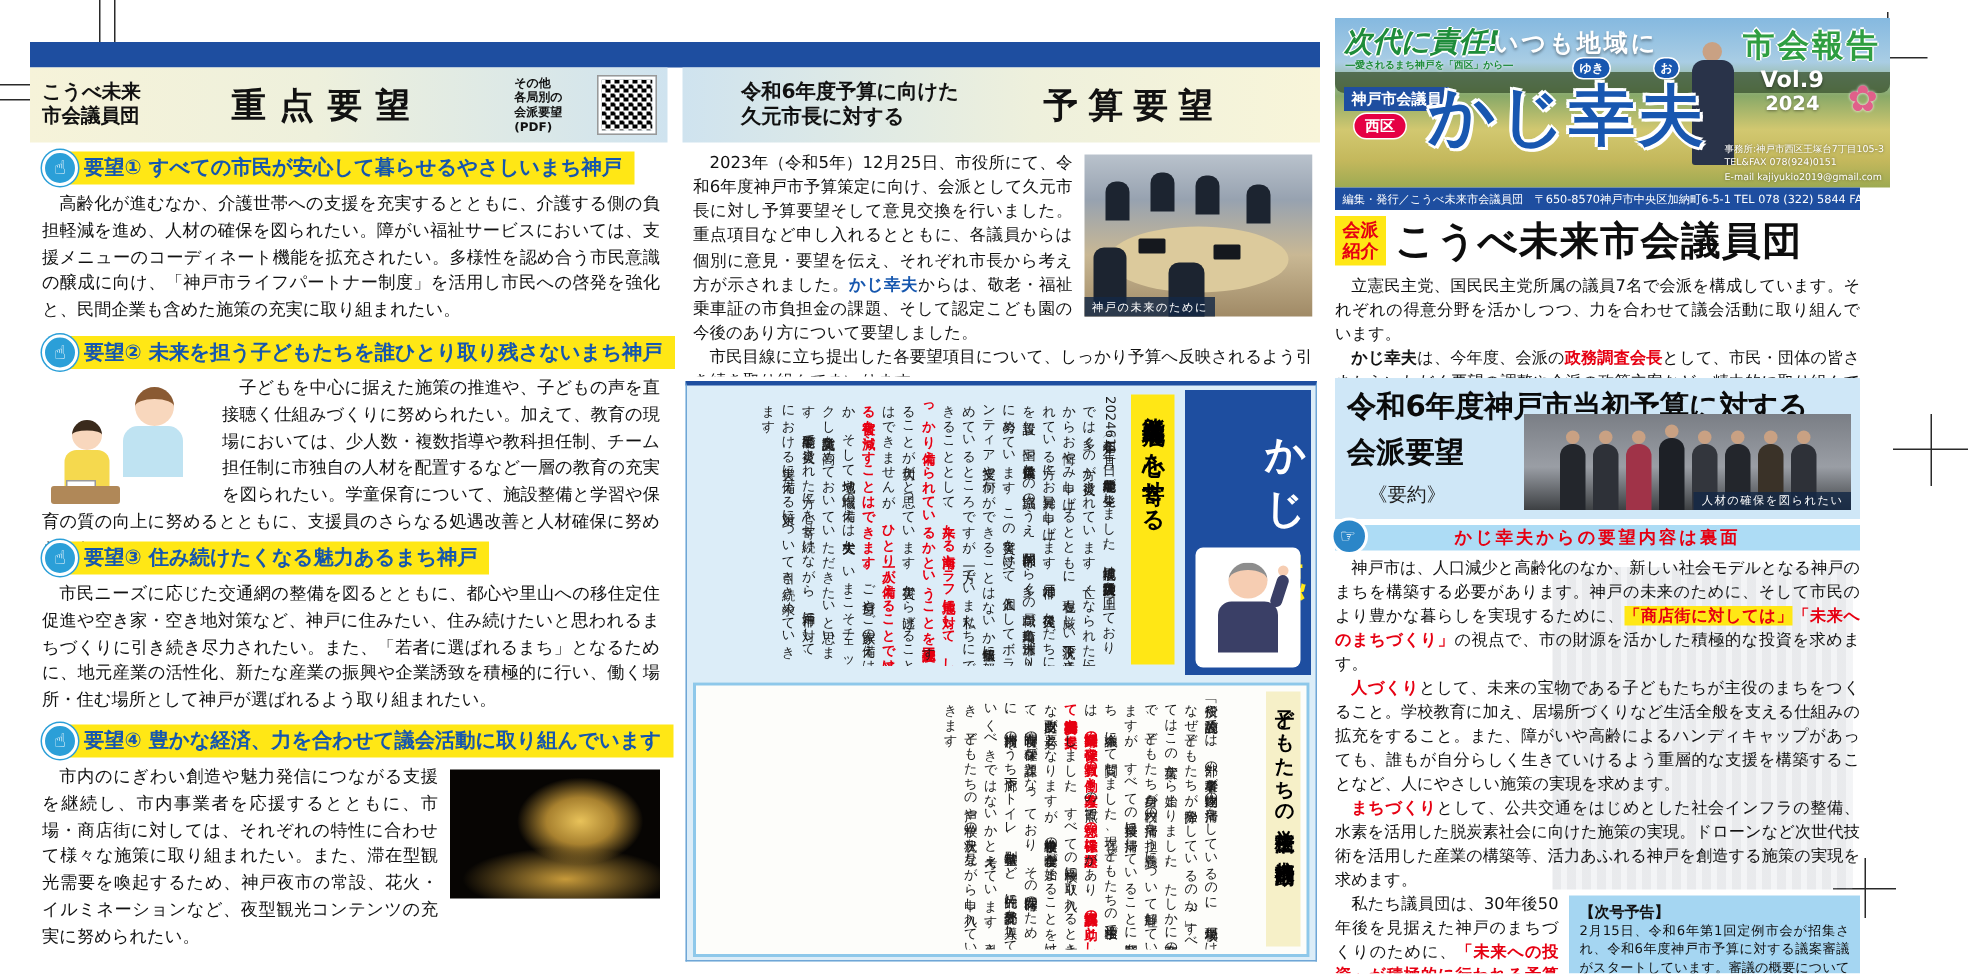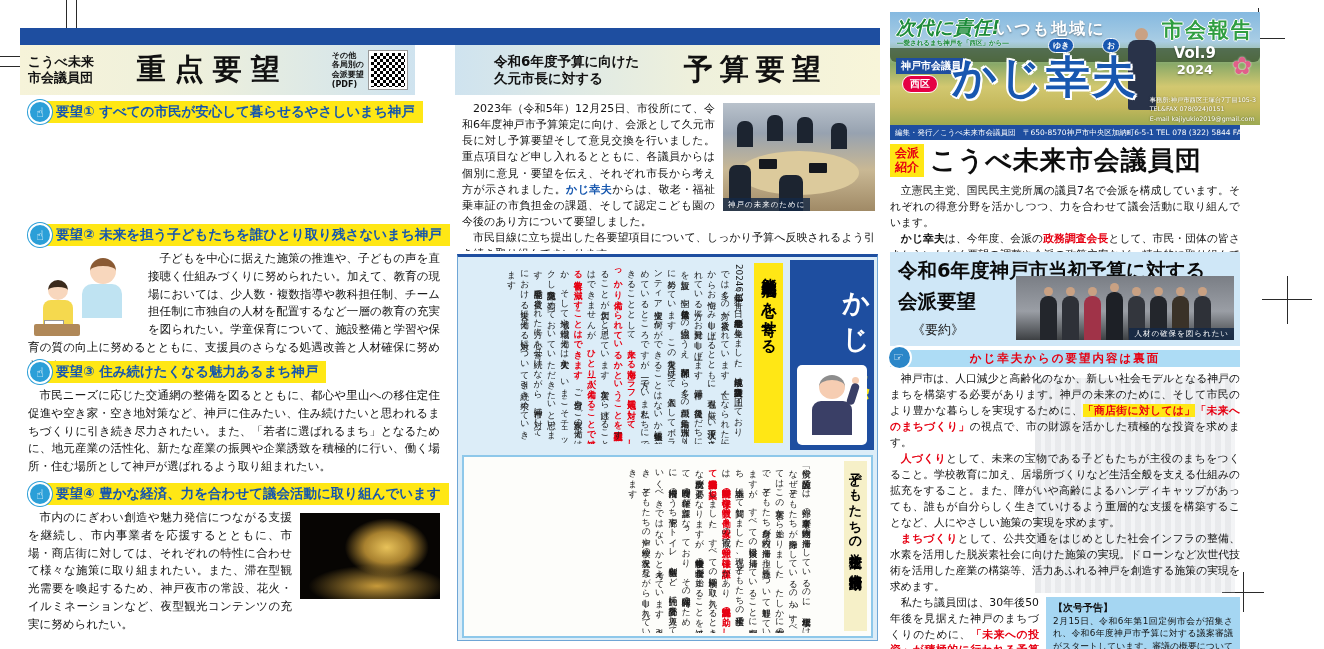--- a/index.html
+++ b/index.html
@@ -7,24 +7,24 @@
   body { font-family:"DejaVu Sans","Liberation Sans",sans-serif; }
   #page { position:relative; width:1324px; height:649px; background:#fff; overflow:hidden; }
   .pre { white-space:pre-line; }
   .mark { position:absolute; background:#2a2a2a; }
 
   
   .topbar { position:absolute; left:20px; top:28px; width:860px; height:17px; background:#1e4ea0; }
 
   
   .banner { position:absolute; top:45px; height:50px; display:flex; align-items:center; padding:0 8px; }
-  .banner-left { left:20px; width:395px; background:linear-gradient(90deg,#f6f3d9 0%,#eef0dc 45%,#cfe3ef 100%); }
+  .banner-left { left:20px; width:425px; background:linear-gradient(90deg,#f6f3d9 0%,#eef0dc 45%,#cfe3ef 100%);gap:19px; }
   .banner-mid  { left:455px; width:425px; background:linear-gradient(90deg,#cfe3ef 0%,#eef0dc 55%,#f8f5d9 100%);padding-left:39px; }
   .banner-org { font-size:13px; font-weight:bold; line-height:1.25; color:#111; }
-  .banner-big { flex:1; text-align:center; font-size:29px; font-weight:bold; letter-spacing:9px; color:#111; white-space:nowrap; }
+  .banner-big { flex:1; text-align:center; font-size:23px; font-weight:bold; letter-spacing:9px; color:#111; white-space:nowrap; }
   .banner-note { font-size:8px; font-weight:bold; line-height:1.2; color:#111; margin-right:5px; }
   .qr { width:38px; height:38px; border:2px solid #fff; outline:1px solid #999;
         background-image:repeating-conic-gradient(#000 0% 25%, #fff 0% 50%); background-size:6px 6px; }
 
   
   .sec { position:absolute; width:412px; left:28px; }
   .sec-head { display:flex; align-items:center; margin-bottom:3px; }
   .badge { width:24px; height:24px; border-radius:50%; background:#2b9fd8; color:#fff; font-size:13px;
            display:flex; align-items:center; justify-content:center; border:2px solid #fff;
            box-shadow:0 0 0 1px #2b9fd8; z-index:2; flex:none; }
@@ -173,20 +173,21 @@
 会派要望
 (PDF)</div>
     <div class="qr"></div>
   </div>
 
   <div class="sec" style="top:100px">
     <div class="sec-head">
       <div class="badge">☝</div>
       <div class="sec-title">要望① すべての市民が安心して暮らせるやさしいまち神戸</div>
     </div>
+    <div class="sec-body">高齢化が進むなか、介護世帯への支援を充実するとともに、介護する側の負担軽減を進め、人材の確保を図られたい。障がい福祉サービスにおいては、支援メニューのコーディネート機能を拡充されたい。多様性を認め合う市民意識の醸成に向け、「神戸市ライフパートナー制度」を活用し市民への啓発を強化と、民間企業も含めた施策の充実に取り組まれたい。</div>
   </div>
 
   <div class="sec" style="top:223px">
     <div class="sec-head">
       <div class="badge">☝</div>
       <div class="sec-title">要望② 未来を担う子どもたちを誰ひとり取り残さないまち神戸</div>
     </div>
     <div>
       <div class="illu">
         <div class="t-head"></div>

